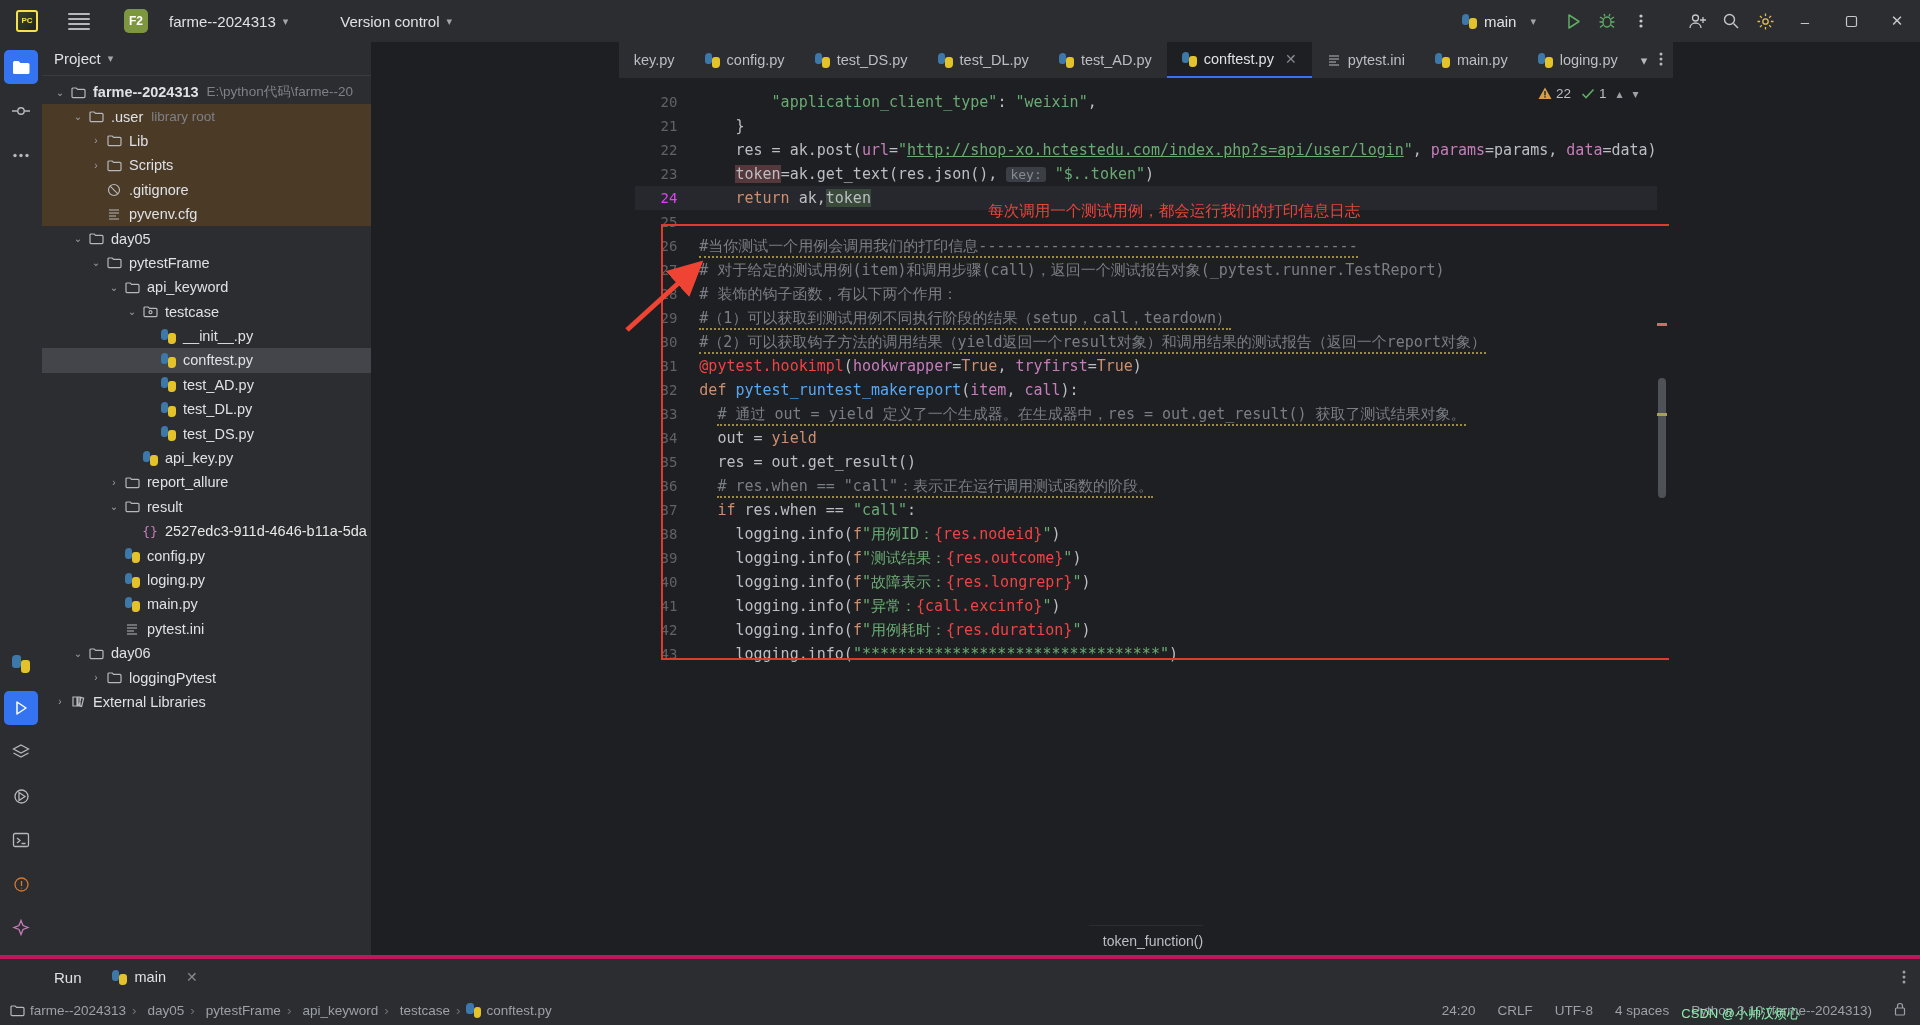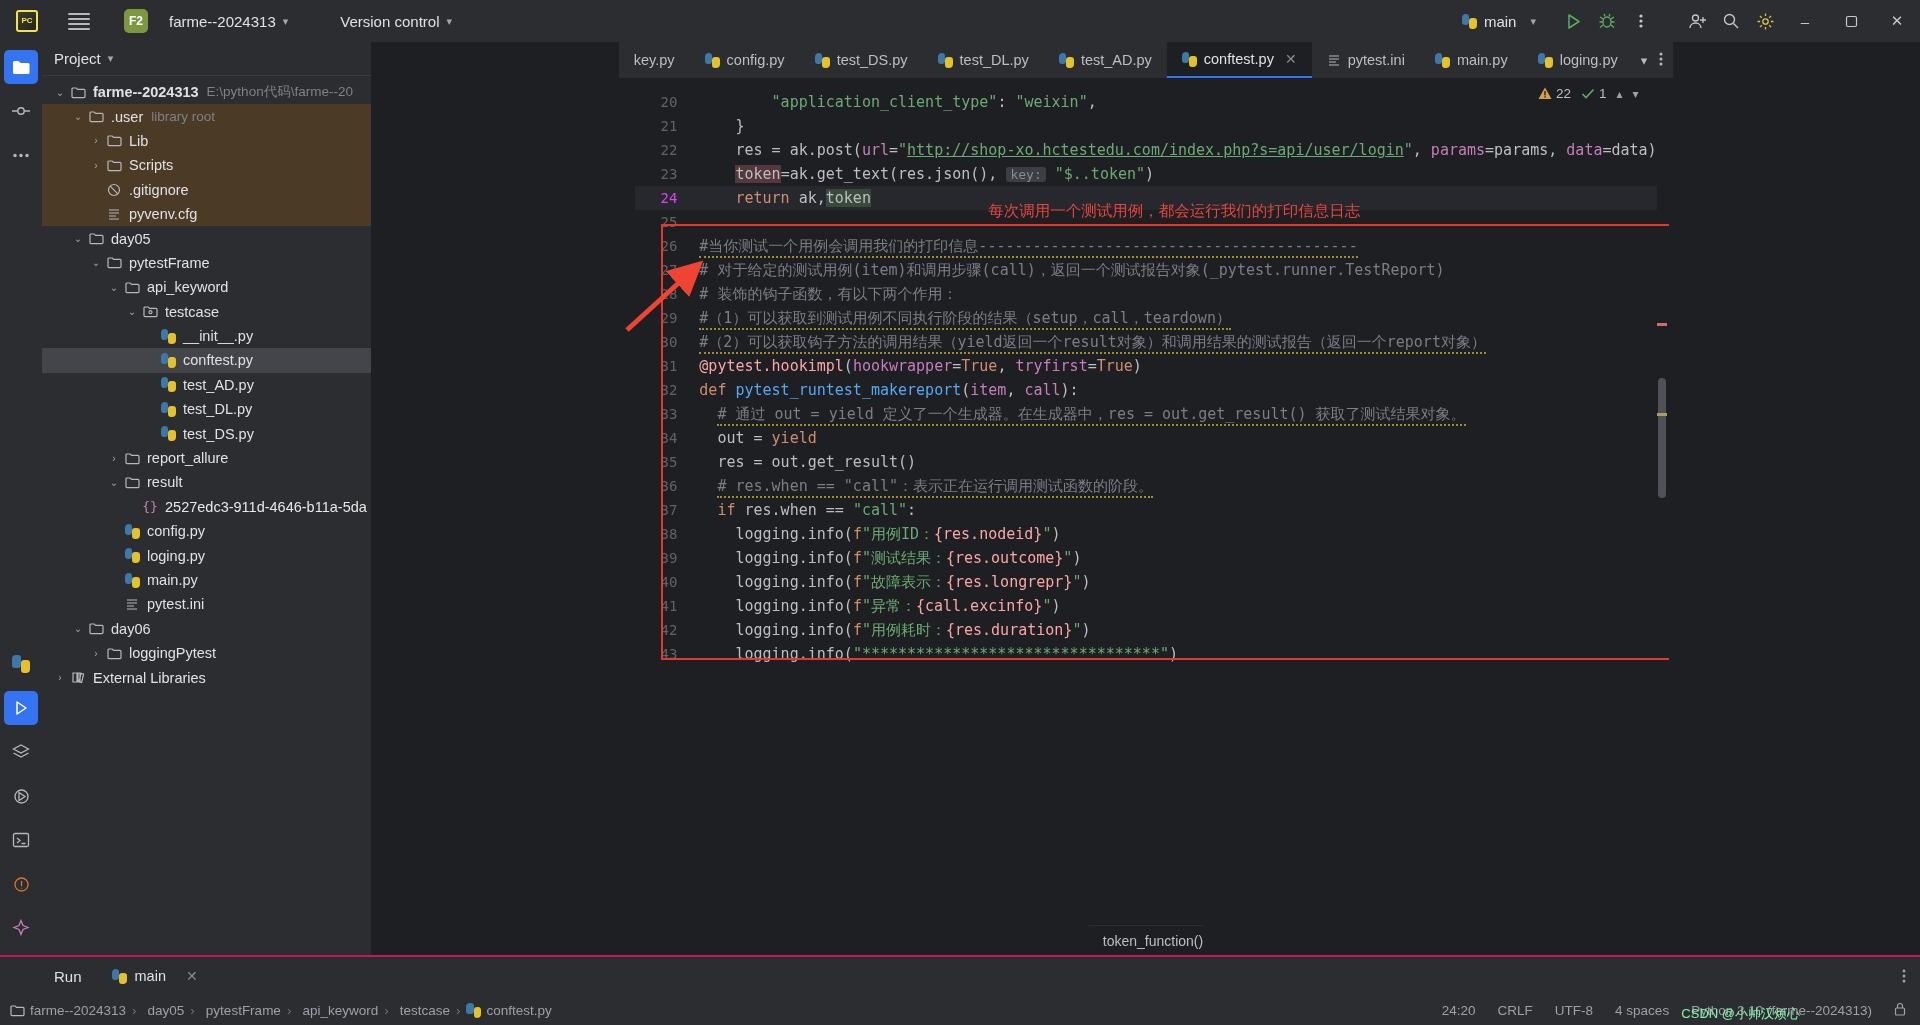--- a/index.html
+++ b/index.html
@@ -91,41 +91,41 @@
   .gut.cur { color:#d946ef; }
   .ctext { padding-left:8px; }
 
   
   .s  { color:#6aab73; }  
   .kw { color:#cf8e6d; }  
   .fn { color:#56a8f5; }  
   .pm { color:#c77dbb; }
   .nm { color:#bcbec4; }
   .cm { color:#7a7e85; }  
-  .dec{ color:#fca5a5; }
+  .dec{ color:#ef4444; }
   .hintbg { background:#3b3f45; color:#868a91; border-radius:3px; padding:0 4px; font-size:13px;}
   .url { color:#6aab73; text-decoration:underline; }
   .err-hl { background:#55383b; }
   .sel-hl { background:#3a4a3a; }
   .wavy { border-bottom:2px dotted #9b8d3b; padding-bottom:1px; }
 
   
   .redbox { position:absolute; border:2px solid #e03a2f; pointer-events:none; }
   .redlabel { position:absolute; color:#e8453c; font-size:15.5px; font-family:"Liberation Sans",sans-serif; white-space:nowrap; }
   .arrowsvg { position:absolute; left:0; top:0; pointer-events:none; z-index:40; }
 
   
   .scrollbar-v { position:absolute; right:3px; top:300px; width:8px; height:120px; background:#4e5157; border-radius:4px; }
   .mark { position:absolute; right:2px; width:10px; height:3px; }
 
   
   .editor-breadcrumb { height:30px; background:#1e1f22; border-top:1px solid #2b2d30; display:flex; align-items:center; padding-left:14px; font-size:14px; color:#bcbec4; flex:0 0 30px;}
 
   
-  .runpanel { height:40px; background:#2b2d30; border-top:2px solid #be185d; display:flex; align-items:center; flex:0 0 40px; position:relative; }
+  .runpanel { height:40px; background:#2b2d30; border-top:4px solid #be185d; display:flex; align-items:center; flex:0 0 40px; position:relative; }
   .runlabel { margin-left:54px; font-size:15px; color:#dfe1e5; }
   .runtab { margin-left:30px; display:flex; align-items:center; gap:8px; font-size:14.5px; color:#dfe1e5; }
 
   
   .statusbar { height:30px; background:#2b2d30; display:flex; align-items:center; font-size:13.5px; color:#9da0a8; flex:0 0 30px; position:relative; }
   .crumbs { display:flex; align-items:center; gap:6px; margin-left:10px; }
   .crumbs .cb { display:flex; align-items:center; gap:5px; color:#9da0a8; cursor:pointer;}
   .crumbs .sep { color:#6f7277; }
   .status-right { position:absolute; right:0; display:flex; align-items:center; gap:22px; padding-right:14px; }
   .status-right span { cursor:pointer; }
@@ -426,20 +426,30 @@
           </div>
           <div class="trow" style="padding-left: 100px;">
             <span class="arrow none"></span>
             <span class="ficon">
               <span class="pyicon">
                 <i class="a"></i>
                 <i class="b"></i>
               </span>
             </span>
             <span class="tlabel">test_DS.py</span>
+          </div>
+          <div class="trow" style="padding-left: 82px;">
+            <span class="arrow none"></span>
+            <span class="ficon">
+              <span class="pyicon">
+                <i class="a"></i>
+                <i class="b"></i>
+              </span>
+            </span>
+            <span class="tlabel">api_key.py</span>
           </div>
           <div class="trow" style="padding-left: 64px;">
             <span class="arrow">›</span>
             <span class="ficon">
               <svg width="15" height="13" viewBox="0 0 15 13" fill="none" stroke="#b6b8bb" stroke-width="1.2">
                 <path d="M1 3a1 1 0 0 1 1-1h3.2l1.4 1.4H13a1 1 0 0 1 1 1v6.2a1 1 0 0 1-1 1H2a1 1 0 0 1-1-1z"></path>
               </svg>
             </span>
             <span class="tlabel">report_allure</span>
           </div>

